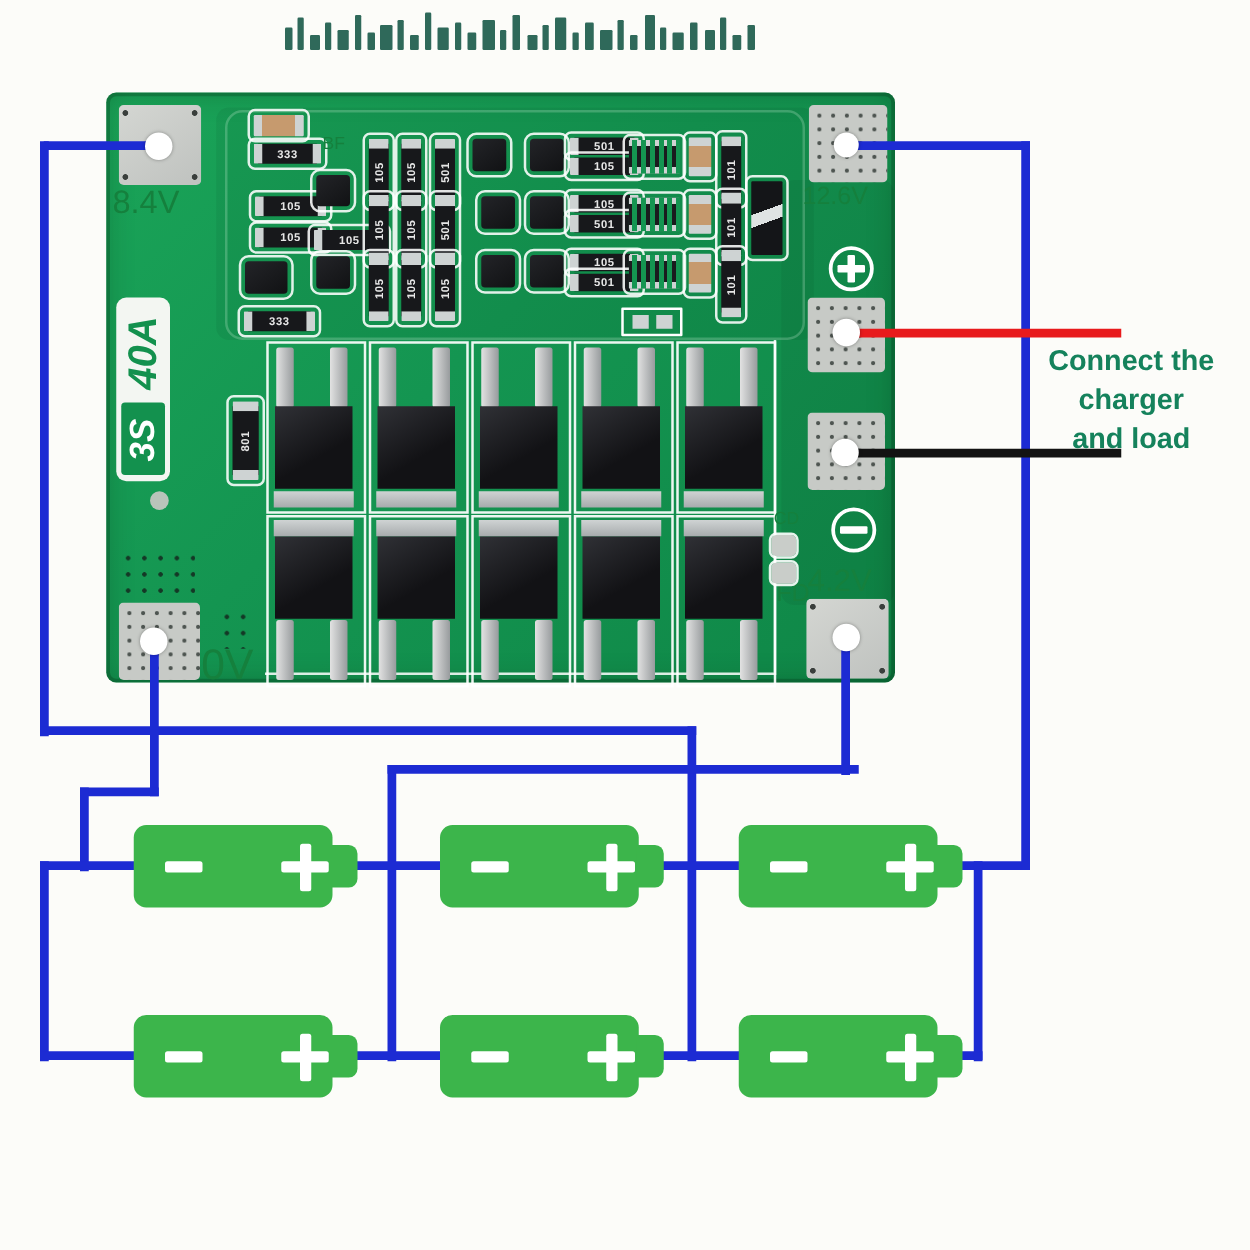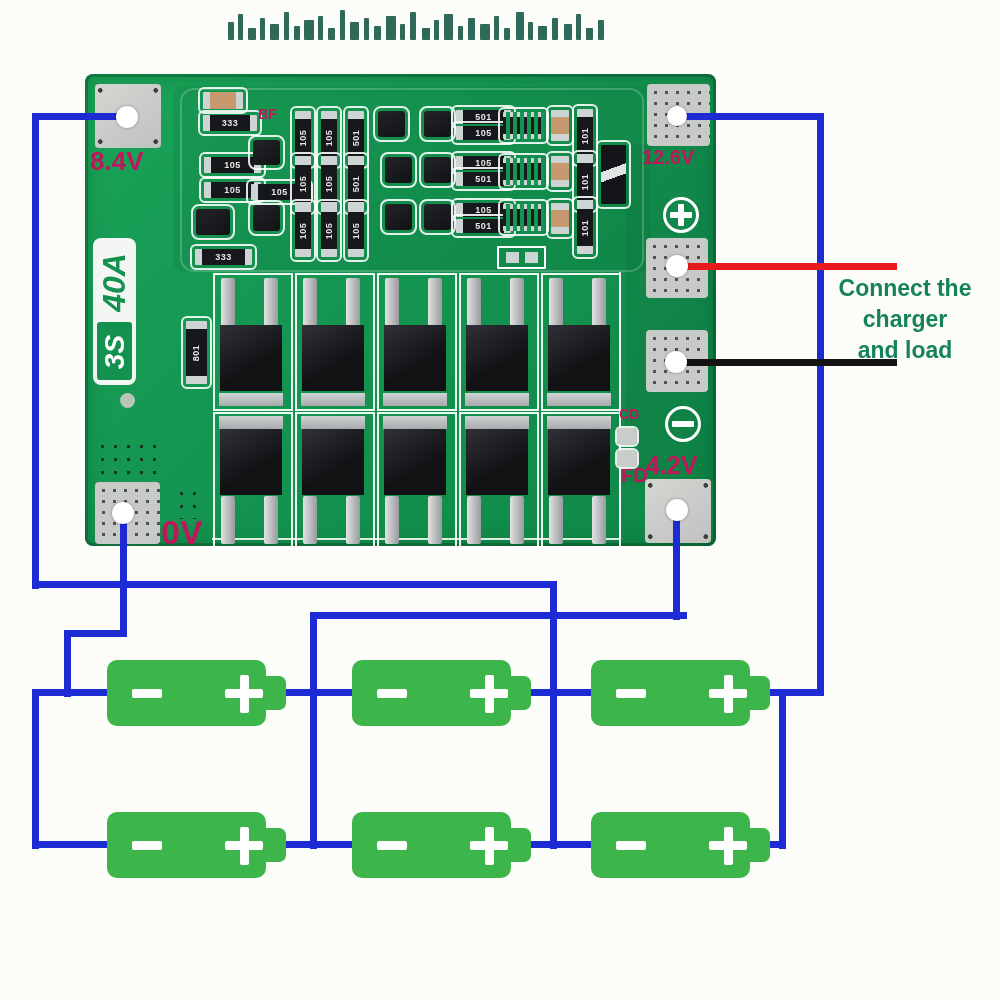--- a/index.html
+++ b/index.html
@@ -23,21 +23,21 @@
                        radial-gradient(circle at 92% 10%,#3a3f3c 2px,transparent 2.6px),
                        radial-gradient(circle at 8% 90%,#3a3f3c 2px,transparent 2.6px),
                        radial-gradient(circle at 92% 90%,#3a3f3c 2px,transparent 2.6px),
                        linear-gradient(145deg,#d4d6d2,#bfc2bf);}
   .pad.dots{background-color:#c7cac6;
       background-image:radial-gradient(#4e5551 1.5px,transparent 1.8px);
       background-size:11px 11px;background-position:3px 3px;}
   .hole{position:absolute;background:#fff;border-radius:50%;box-shadow:0 0 3px rgba(0,0,0,.35);}
 
   
-  .lab{position:absolute;color:#be185d;font-weight:700;white-space:nowrap;}
+  .lab{position:absolute;color:#15803d;font-weight:400;white-space:nowrap;}
   #lab84{left:90px;top:146px;font-size:26px;}
   #lab126{left:642px;top:146px;font-size:20px;}
   #lab0{left:161px;top:513px;font-size:34px;}
   #lab42{left:646px;top:451px;font-size:25px;}
   #labBF{left:258px;top:106px;font-size:14px;}
   #labCD{left:619px;top:406px;font-size:14px;}
   #labFD{left:621px;top:464px;font-size:20px;}
 
   
   #strip{position:absolute;left:93px;top:238px;width:43px;height:147px;background:#f3f6f2;border-radius:8px;}

